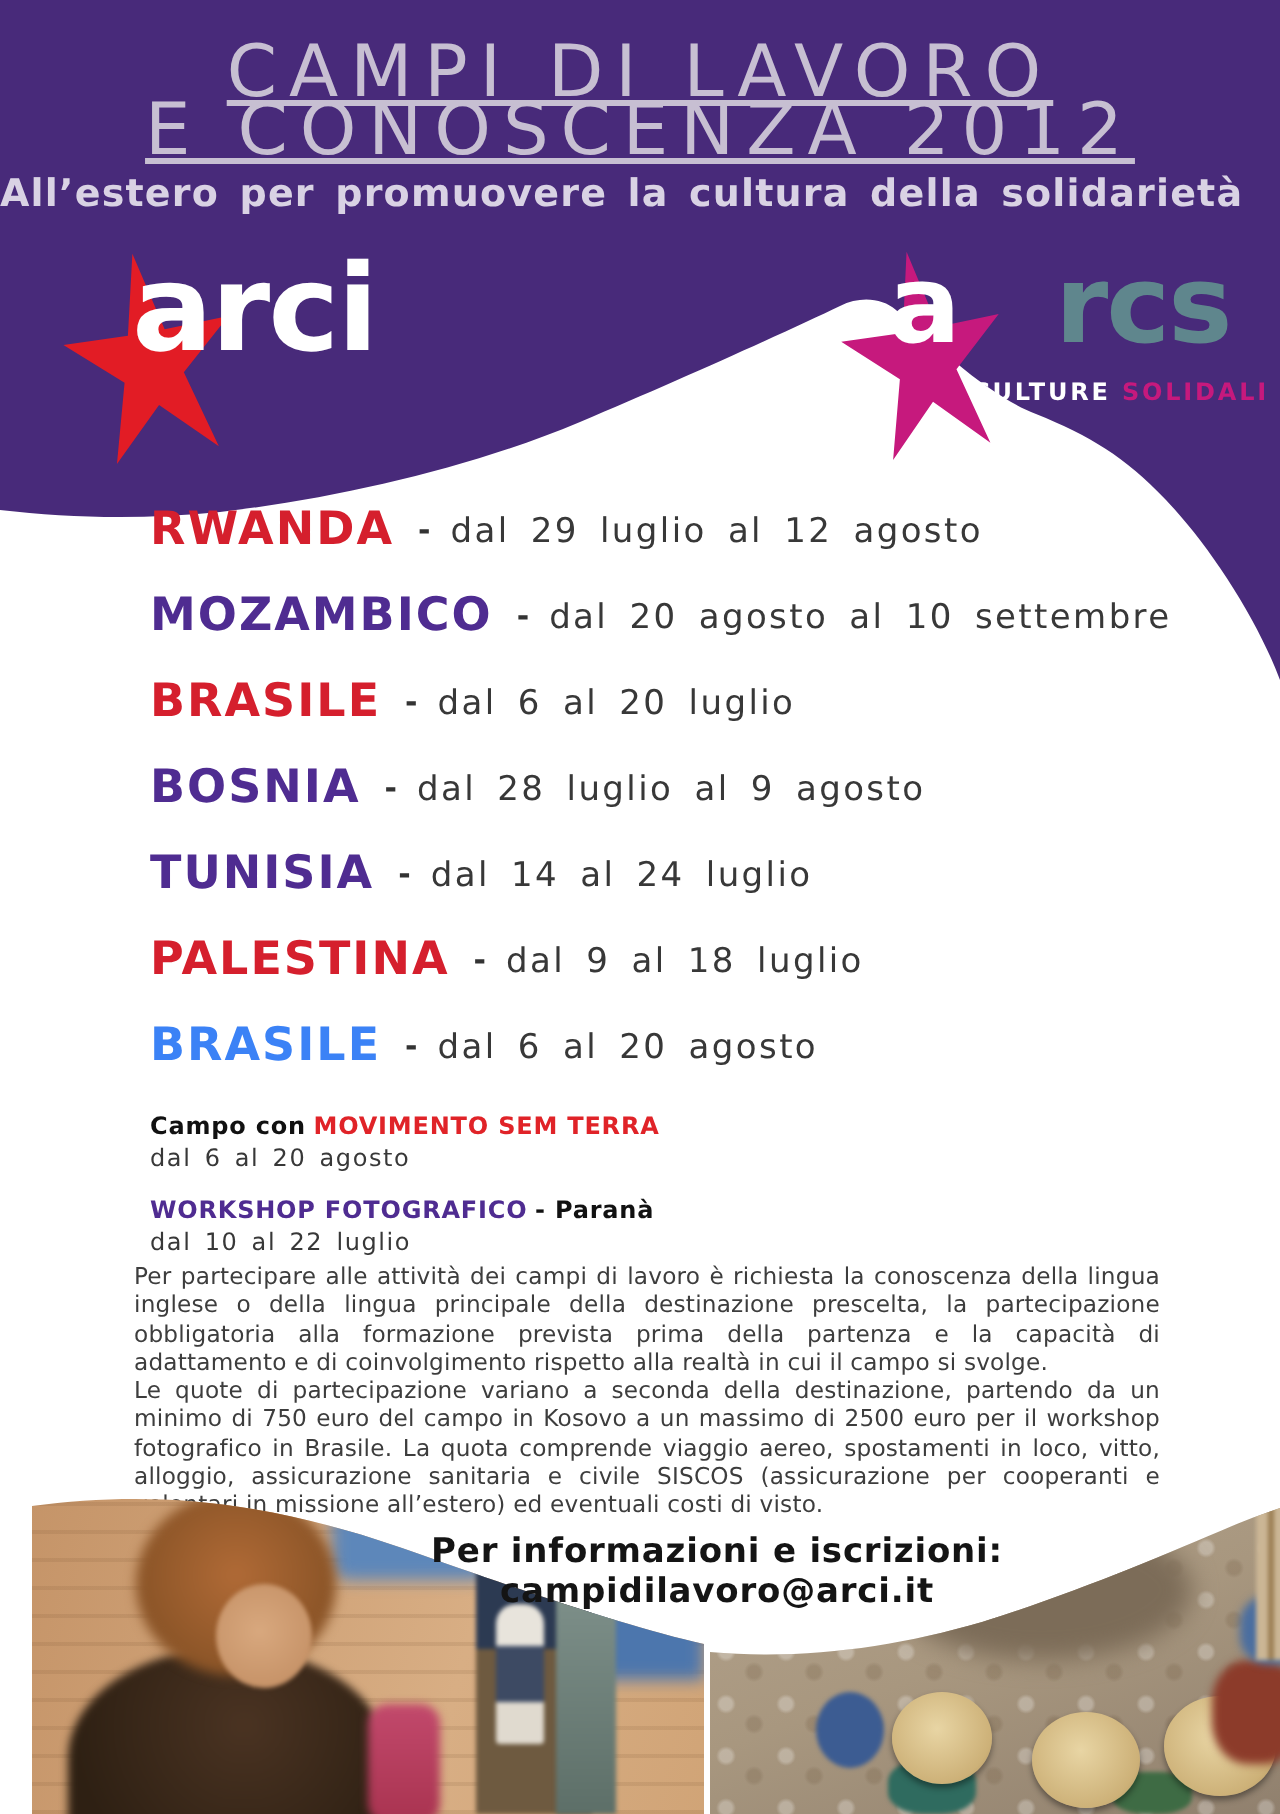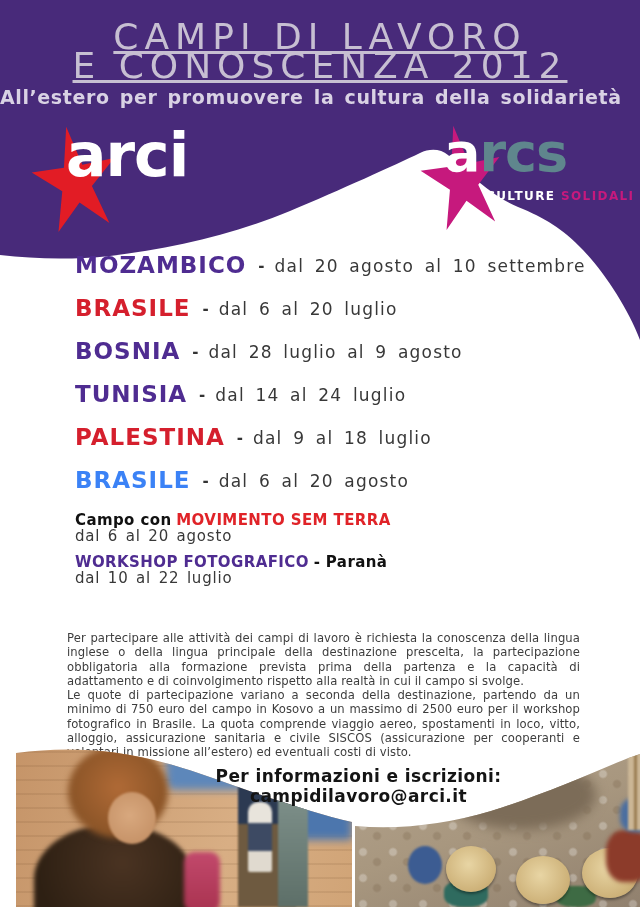--- a/index.html
+++ b/index.html
@@ -24,35 +24,35 @@
   .logo-arci{left:30px;top:124px;width:190px;height:120px;}
   .logo-arci .star{position:absolute;left:2px;top:2px;width:88px;height:113px;transform:rotate(-10deg);}
   .logo-arci .word{
     position:absolute;left:36px;top:-4px;color:#ffffff;font-size:60px;font-weight:700;
     letter-spacing:-1px;
   }
   .logo-arcs{left:418px;top:123px;width:210px;height:120px;}
   .logo-arcs .star{position:absolute;left:3px;top:2px;width:84px;height:112px;transform:rotate(-10deg);}
   .logo-arcs .word{position:absolute;left:26px;top:-2px;font-size:54px;font-weight:700;letter-spacing:-1px;}
   .logo-arcs .word .a{color:#ffffff;}
-  .logo-arcs .word .rcs{color:#5f868d;}
+  .logo-arcs .word .rcs{color:#5f868d;margin-left:48px;}
   .logo-arcs .tagline{
     position:absolute;left:68px;top:66px;width:142px;text-align:right;
     font-size:12px;font-weight:700;letter-spacing:1.4px;white-space:nowrap;
   }
   .tagline .culture{color:#ffffff;}
   .tagline .solidali{color:#c6197d;}
   
   .dest-list{position:absolute;left:75px;top:252px;width:540px;}
   .dest-row{height:43px;white-space:nowrap;}
   .dest-name{font-size:23px;font-weight:700;letter-spacing:1px;vertical-align:baseline;}
   .dest-dash{font-size:15px;font-weight:700;color:#333333;margin:0 10px 0 12px;vertical-align:2px;}
   .dest-date{font-size:17px;color:#383838;letter-spacing:1.2px;word-spacing:4px;vertical-align:1px;}
   .brasile-extra{margin-top:2px;}
-  .extra-line{font-size:15px;line-height:16px;white-space:nowrap;}
+  .extra-line{font-size:12px;line-height:16px;white-space:nowrap;}
   .extra-bold{font-weight:700;color:#111111;letter-spacing:0.4px;}
   .extra-red{font-weight:700;color:#e02328;letter-spacing:0.4px;}
   .extra-purple{font-weight:700;color:#4f2c91;letter-spacing:0.4px;}
   .extra-date{color:#383838;letter-spacing:0.8px;word-spacing:2px;line-height:17px;}
   .gap8{height:9px;}
   
   .info-text{
     position:absolute;left:67px;top:631px;width:513px;
     font-size:11.6px;line-height:14.3px;color:#3d3d3d;text-align:justify;
     letter-spacing:0.1px;
@@ -150,20 +150,23 @@
     </svg>
     <span class="word"><span class="a">a</span><span class="rcs">rcs</span></span>
     <div class="tagline">
       <span class="culture">CULTURE</span>
       <span class="solidali">SOLIDALI</span>
     </div>
   </div>
 
   <div class="dest-list">
     <div class="dest-row">
+      <span class="dest-name" style="color: rgb(213, 31, 45);">RWANDA</span><span class="dest-dash">-</span><span class="dest-date">dal 29 luglio al 12 agosto</span>
+    </div>
+    <div class="dest-row">
       <span class="dest-name" style="color: rgb(79, 44, 145);">MOZAMBICO</span><span class="dest-dash">-</span><span class="dest-date">dal 20 agosto al 10 settembre</span>
     </div>
     <div class="dest-row">
       <span class="dest-name" style="color: rgb(213, 31, 45);">BRASILE</span><span class="dest-dash">-</span><span class="dest-date">dal 6 al 20 luglio</span>
     </div>
     <div class="dest-row">
       <span class="dest-name" style="color: rgb(79, 44, 145);">BOSNIA</span><span class="dest-dash">-</span><span class="dest-date">dal 28 luglio al 9 agosto</span>
     </div>
     <div class="dest-row">
       <span class="dest-name" style="color: rgb(79, 44, 145);">TUNISIA</span><span class="dest-dash">-</span><span class="dest-date">dal 14 al 24 luglio</span>

